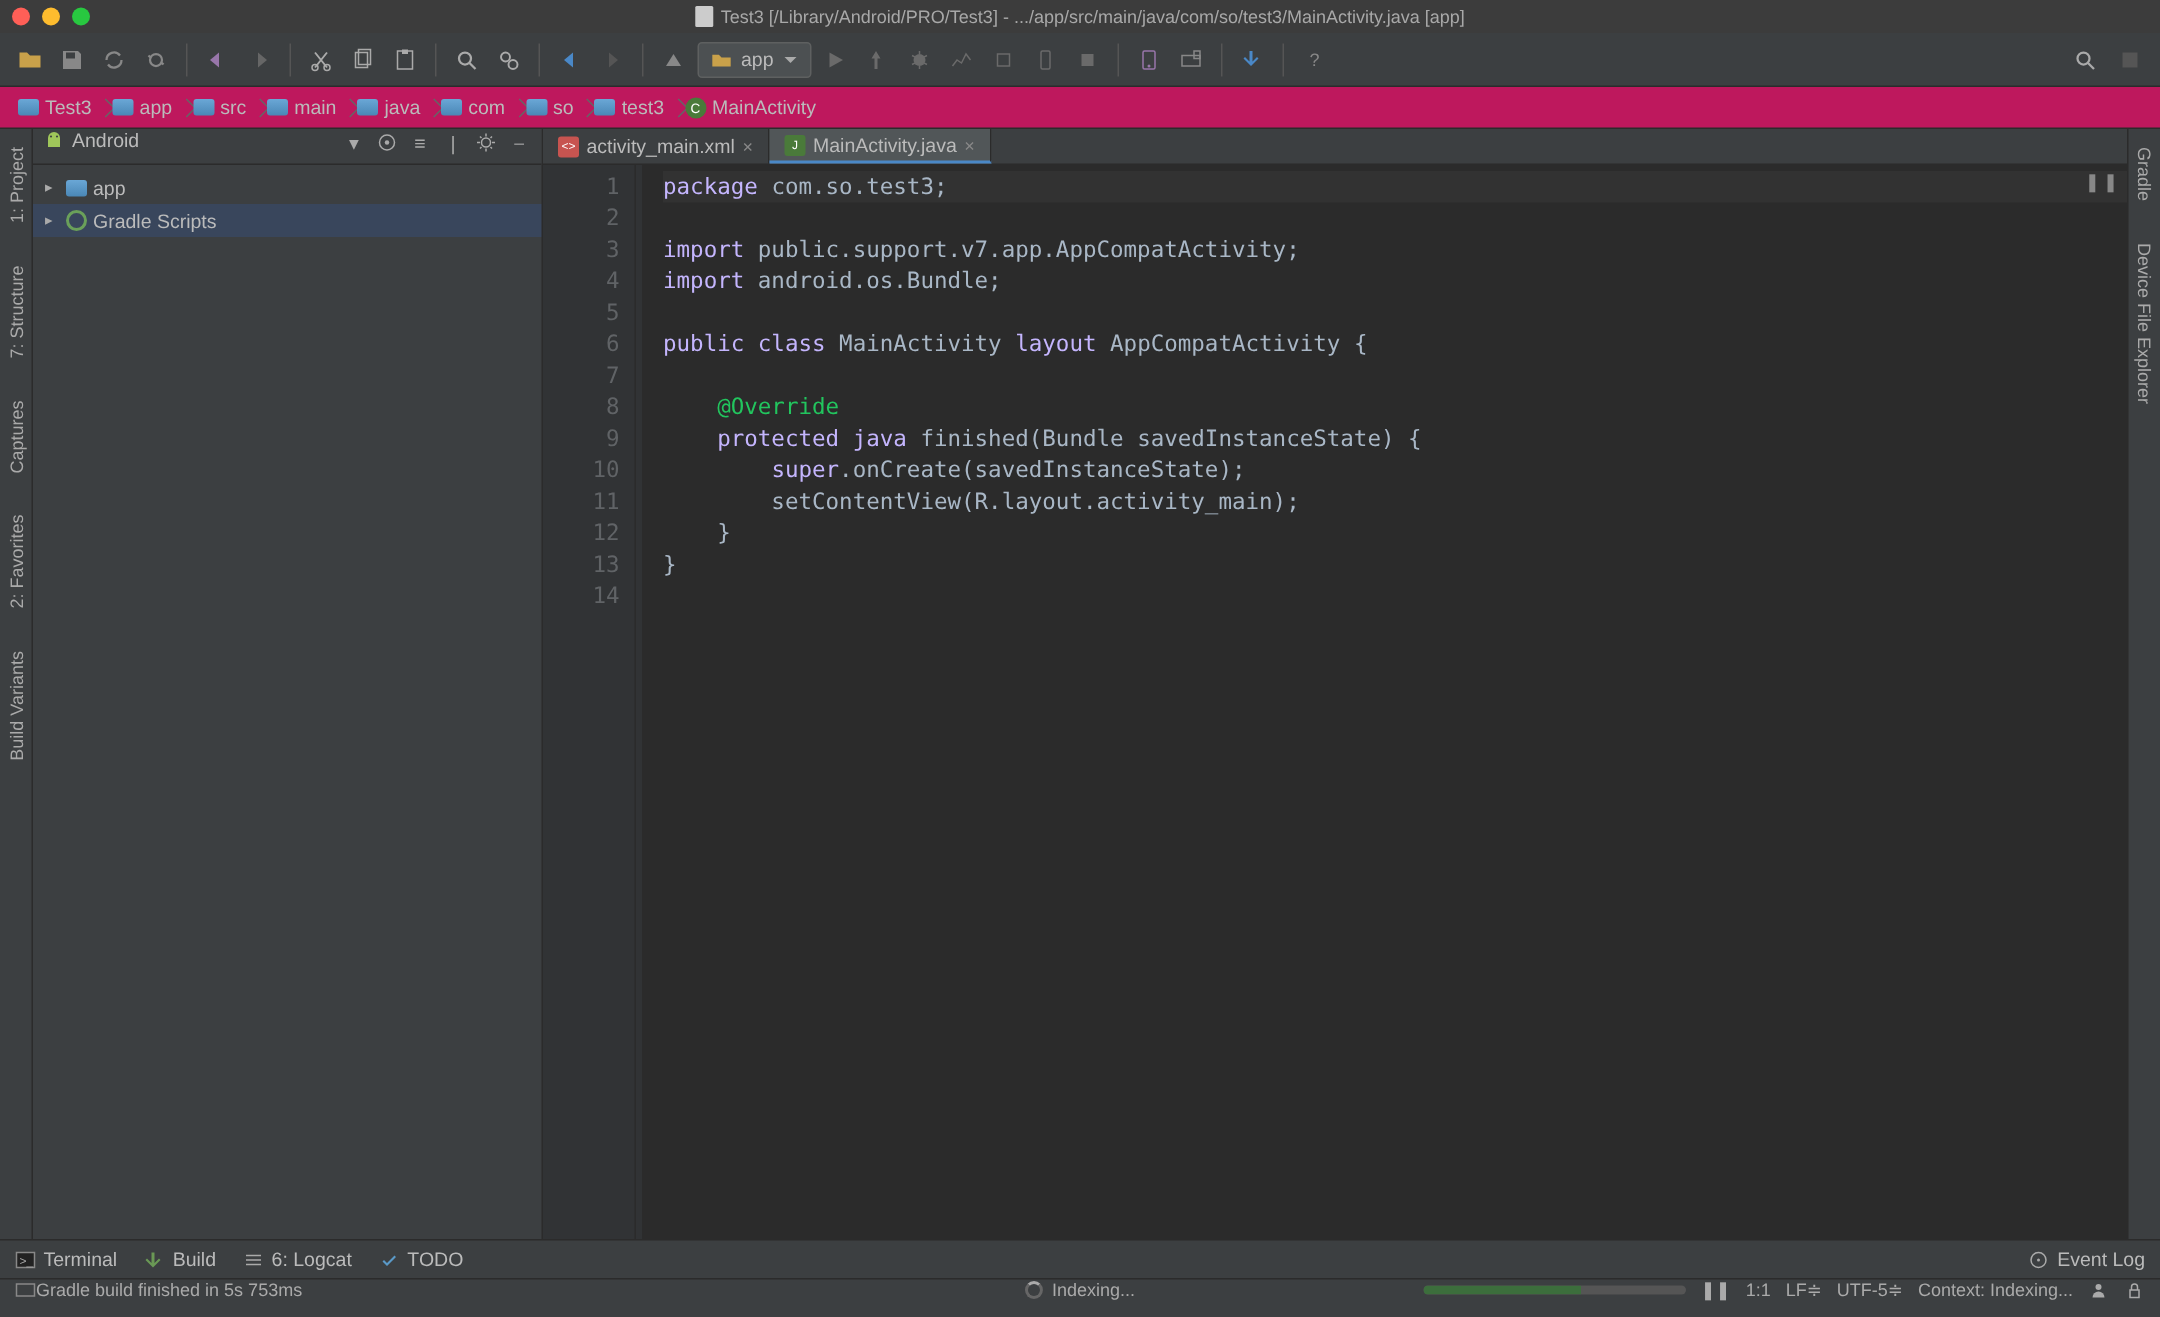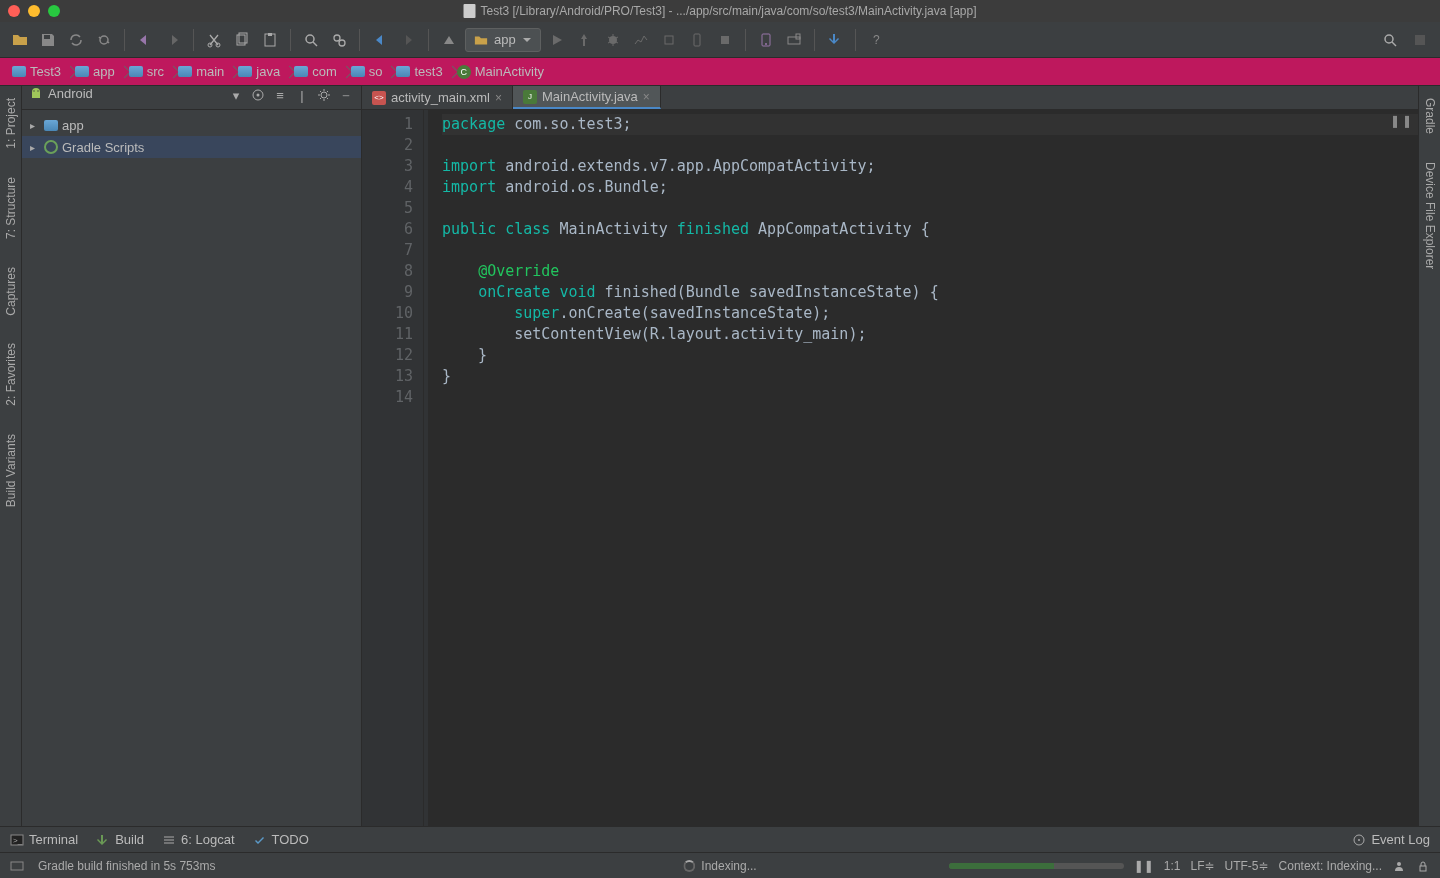--- a/index.html
+++ b/index.html
@@ -142,37 +142,37 @@
   padding: 4px 10px 0 0; text-align: right;
   font-family: Menlo, Consolas, monospace; font-size: 15px; line-height: 21px;
   color: #606366;
 }
 .code {
   flex: 1; padding: 4px 0 0 14px;
   font-family: Menlo, Consolas, monospace; font-size: 15px; line-height: 21px;
   white-space: pre; color: #a9b7c6;
   border-left: 4px solid #313335;
 }
-.kw { color: #14b8a6; }
+.kw { color: #c4b5fd; }
 .ann { color: #22c55e; }
 .caret-line { background: #323232; display: inline-block; width:100%; }
 .pause-icons { position:absolute; right:4px; top:4px; color:#888; font-size:12px; letter-spacing:2px;}
 
 
 .bottom-tabs {
   height: 26px; background: #3c3f41; border-top: 1px solid #2b2b2b;
   display: flex; align-items: center; padding: 0 10px; gap: 18px;
 }
 .btab { display: flex; align-items: center; gap: 5px; color: #bbb; }
 .btab-right { margin-left: auto; text-align: right; }
 
 
 .statusbar {
   height: 26px; background: #3c3f41; border-top: 1px solid #2b2b2b;
-  display: flex; align-items: center; padding: 0 10px; gap: 14px;
+  display: flex; align-items: flex-start; padding: 0 10px; 
   color: #aaa; font-size: 12px;
 }
 .status-left { flex: 0 0 auto; }
 .status-center { position:absolute; left:50%; transform:translateX(-50%); display:flex;align-items:center;gap:6px;}
 .status-right { margin-left: auto; display: flex; align-items: center; gap: 10px; }
 .progress { width: 175px; height: 6px; background: #555; border-radius: 3px; overflow:hidden; position: relative;}
 .progress-bar { position:absolute; left:0; top:0; bottom:0; width:60%; background:#3c6e3c; }
 .spinner { width:12px;height:12px;border:2px solid #666;border-top-color:#aaa;border-radius:50%; }
 .mini-ico { width: 14px; height: 14px; display:inline-flex; align-items:center; justify-content:center;}
 
@@ -474,27 +474,27 @@
 8
 9
 10
 11
 12
 13
 14
 </div>
       <div class="code" id="code"><span class="caret-line"><span class="kw">package </span><span>com.so.test3;</span></span>
 
-<span class="kw">import </span><span>android.extends.v7.app.AppCompatActivity;</span>
+<span class="kw">import </span><span>public.support.v7.app.AppCompatActivity;</span>
 <span class="kw">import </span><span>android.os.Bundle;</span>
 
-<span class="kw">public class </span><span>MainActivity </span><span class="kw">finished </span><span>AppCompatActivity {</span>
+<span class="kw">public class </span><span>MainActivity </span><span class="kw">layout </span><span>AppCompatActivity {</span>
 
 <span>    </span><span class="ann">@Override</span>
-<span>    </span><span class="kw">onCreate void </span><span>finished(Bundle savedInstanceState) {</span>
+<span>    </span><span class="kw">protected java </span><span>finished(Bundle savedInstanceState) {</span>
 <span>        </span><span class="kw">super</span><span>.onCreate(savedInstanceState);</span>
 <span>        setContentView(R.layout.</span><span>activity_main</span><span>);</span>
 <span>    }</span>
 <span>}</span>
 
 </div>
       <div class="pause-icons">❚❚</div>
     </div>
   </div>
 

